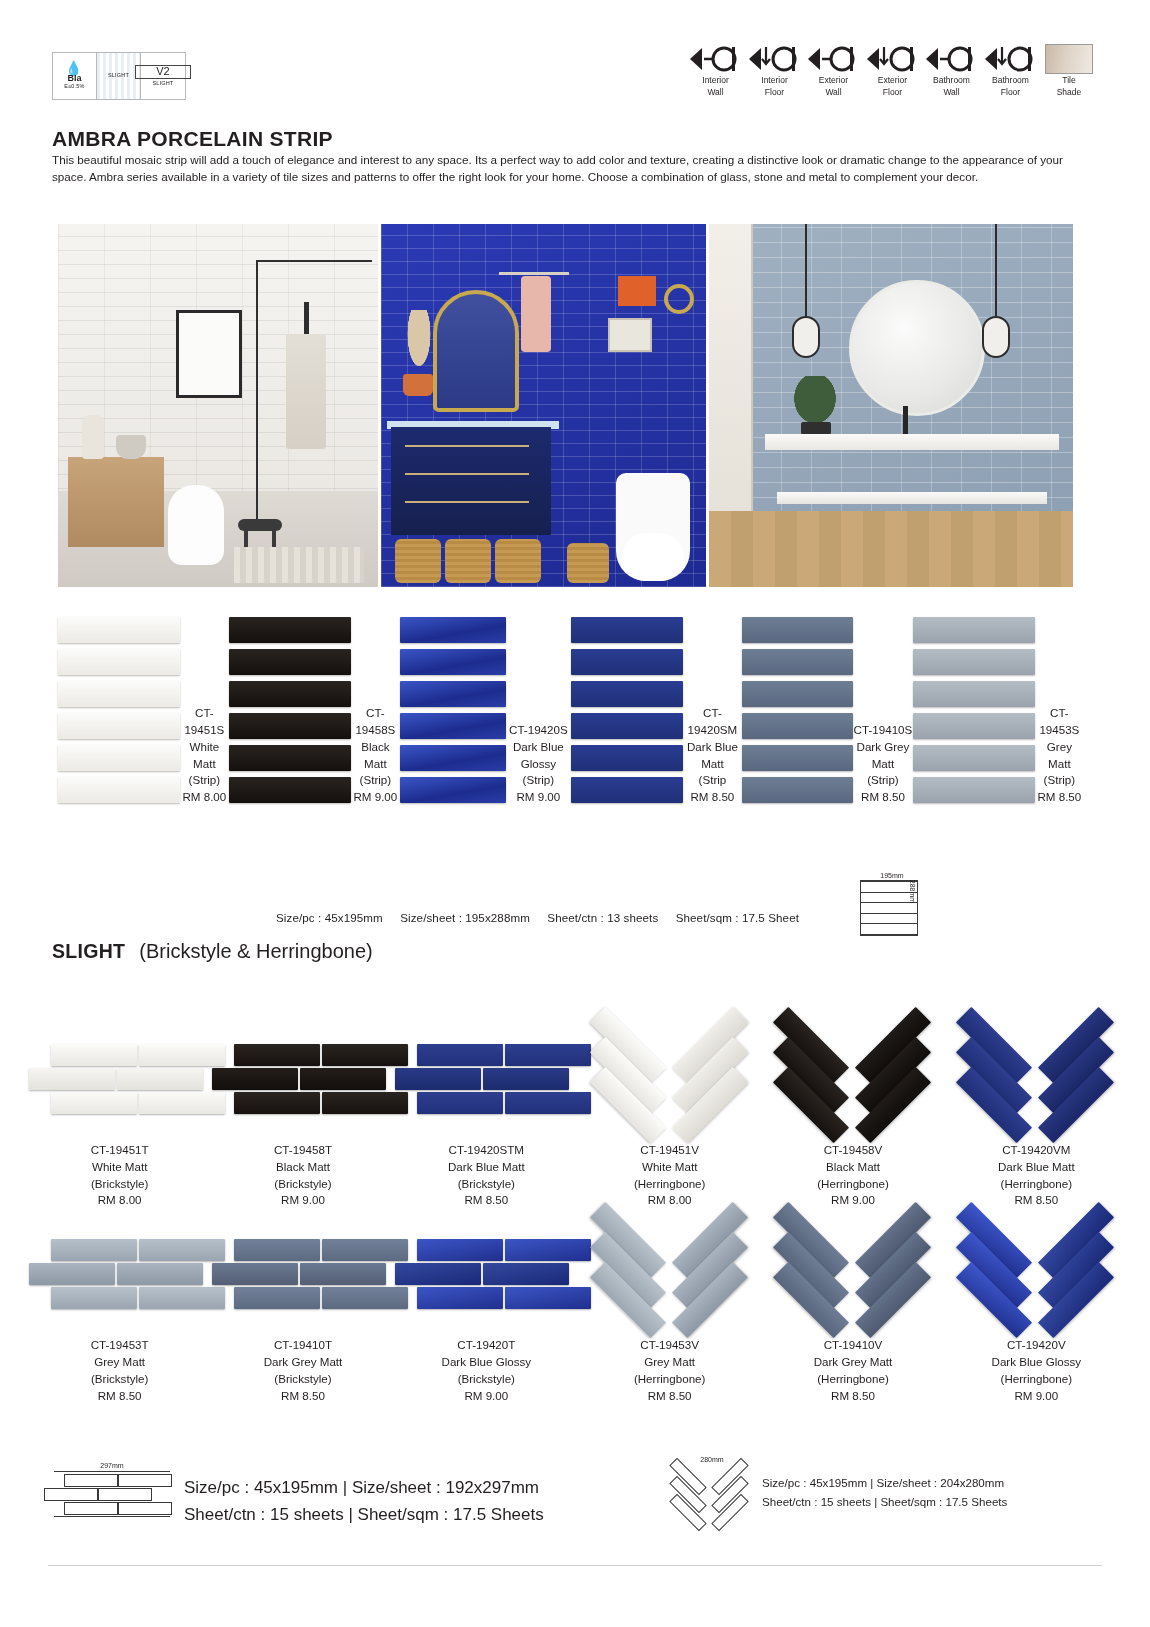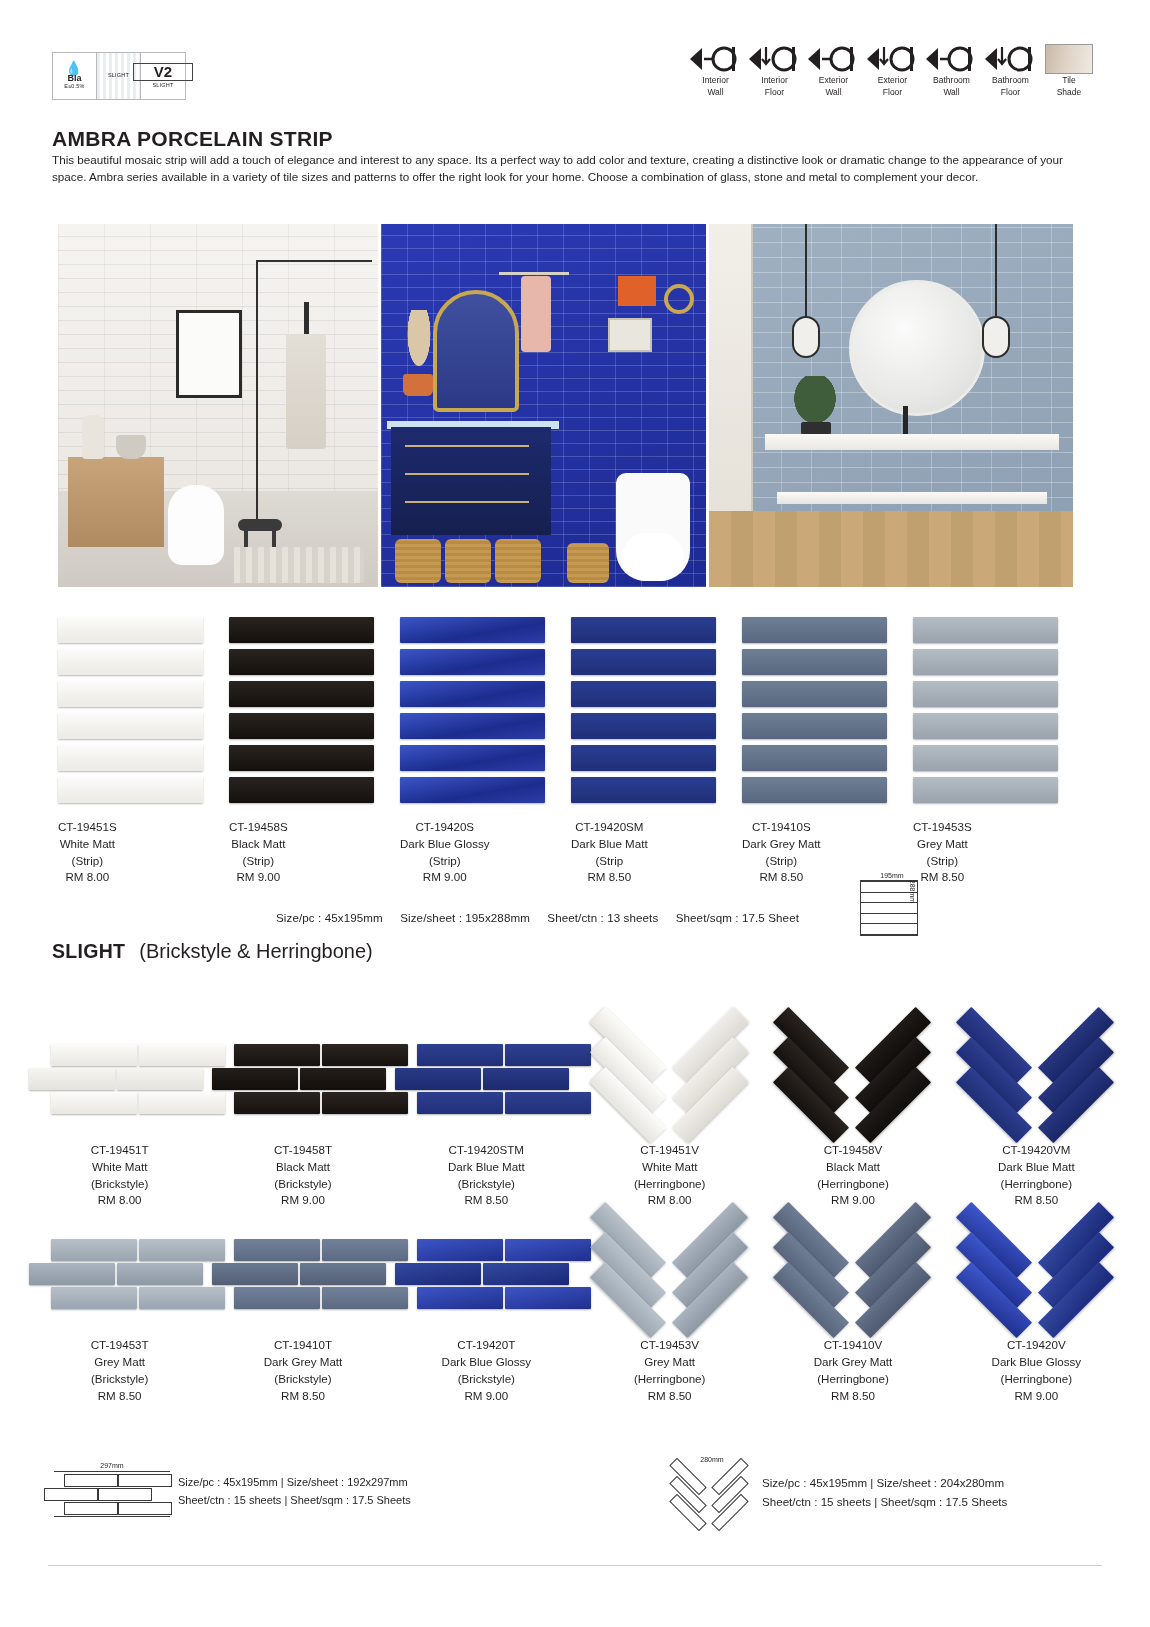--- a/index.html
+++ b/index.html
@@ -36,21 +36,21 @@
   }
   .badge:last-child { border-right: none; }
   .badge .big { font-size: 9px; font-weight: bold; }
   .badge .drop { font-size: 14px; line-height: 12px; }
   .badge.hatch {
     background:
       repeating-linear-gradient(90deg, #e9eef3 0 3px, #ffffff 3px 6px);
   }
   .badge .v2box {
     border: 1px solid #444;
-    font-size: 15px; font-weight: bold;
+    font-size: 11px; font-weight: normal;
     padding: 0 20px;
     margin-bottom: 2px;
   }
   .badge .tiny { font-size: 5.5px; letter-spacing: .2px; }
 
   
   .iconstrip {
     position: absolute;
     right: 52px; top: 44px;
     display: flex;
@@ -286,21 +286,21 @@
     border-radius: 2px 2px 6px 6px;
   }
 
   
   .striprow {
     position: absolute;
     left: 58px; top: 614px;
     width: 1030px;
     display: flex;
   }
-  .stripcell { width: 171px; display: flex; flex-direction: column; align-items: flex-start; }
+  .stripcell { width: 171px; display: flex; align-items: flex-end; }
   .stripimg {
     width: 145px; height: 192px;
     display: flex; flex-direction: column; justify-content: space-between;
     padding: 3px 0;
   }
   .stripimg b {
     display: block; height: 26px; width: 100%;
     border-radius: 1px;
     box-shadow: 0 1px 2px rgba(0,0,0,.28);
   }
@@ -402,22 +402,22 @@
   }
   .fd-label { font-size: 7px; text-align: center; }
   .fd-brick {
     width: 116px; height: 46px; position: relative; margin: 2px auto 0;
     border-top: 1px solid #3a3a3a; border-bottom: 1px solid #3a3a3a;
   }
   .fd-brick b {
     position: absolute; height: 13px; width: 54px; border: 1px solid #3a3a3a; background: #fff;
   }
   .footspec1 {
-    position: absolute; left: 178px; top: 1474px;
-    font-size: 11px; line-height: 1.6;
+    position: absolute; left: 184px; top: 1474px;
+    font-size: 17px; line-height: 1.6;
   }
   .footdiag2 {
     position: absolute; left: 652px; top: 1456px; width: 120px;
   }
   .fd-herr { width: 94px; height: 58px; position: relative; margin: 2px auto 0; }
   .fd-herr b {
     position: absolute; height: 11px; width: 42px; border: 1px solid #3a3a3a; background:#fff;
   }
   .footspec2 {
     position: absolute; left: 762px; top: 1474px;

